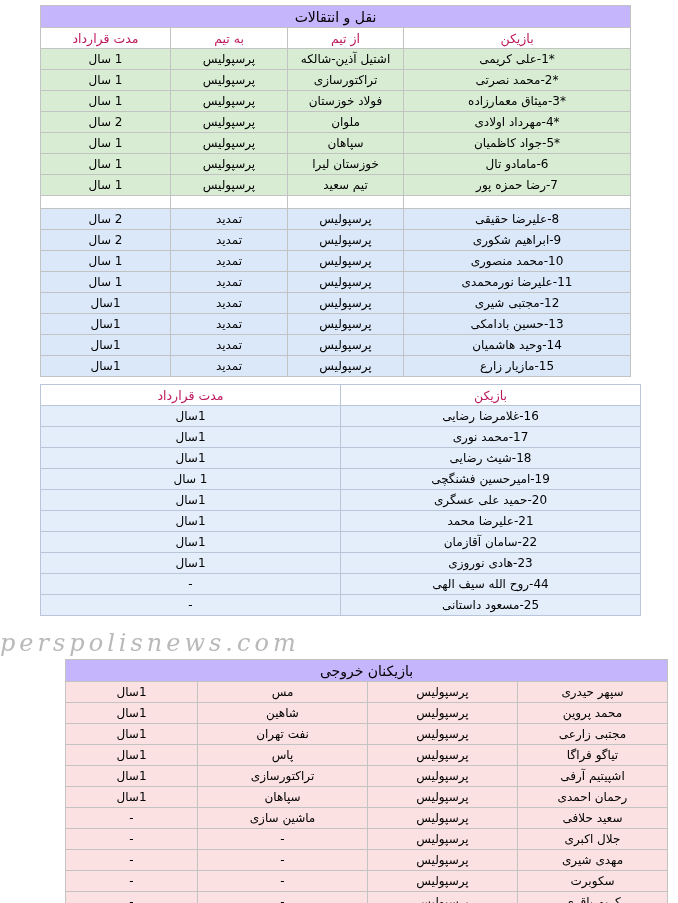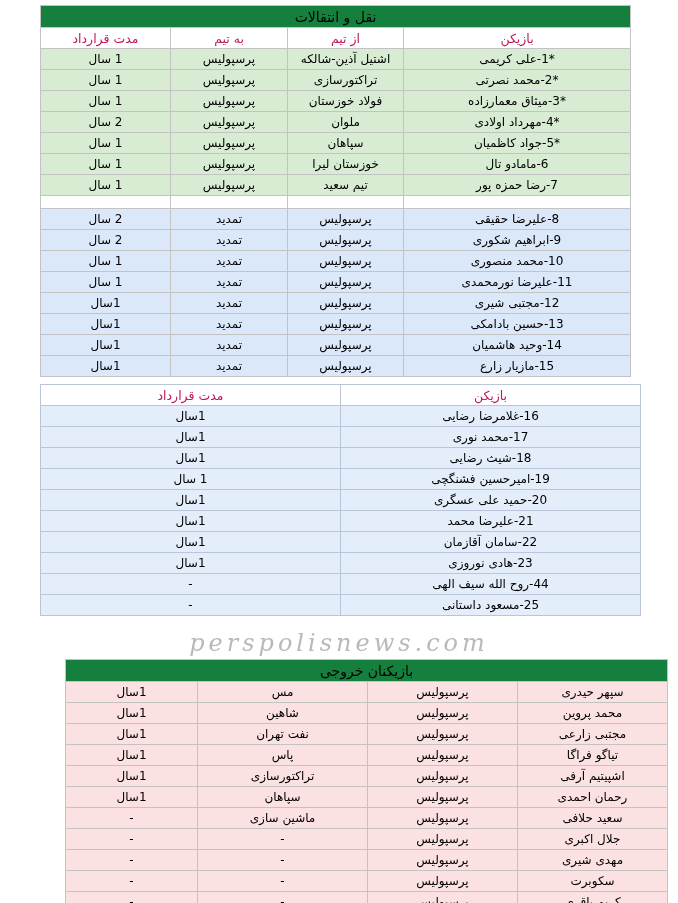--- a/index.html
+++ b/index.html
@@ -1,33 +1,33 @@
 <!DOCTYPE html>
 <html lang="fa"><head>
 <meta charset="utf-8">
 <style>
   html,body{margin:0;padding:0;background:#fff;font-family:"DejaVu Sans",sans-serif;}
   .page{position:relative;width:678px;height:903px;background:#ffffff;overflow:hidden;}
   table{border-collapse:collapse;table-layout:fixed;direction:rtl;border:1px solid #8f8f8f;}
   td{border:1px solid #c3c3c3;text-align:center;vertical-align:middle;
      font-size:12px;color:#000;padding:0 2px;overflow:hidden;white-space:nowrap;height:20px;}
-  td.title-cell{font-size:14px;height:21px;background:#15803d;}
+  td.title-cell{font-size:14px;height:21px;background:#c4b5fd;}
   td.hdr-cell{color:#be185d;font-size:12.5px;height:20px;background:#fff;}
   td.spacer-cell{height:12px;background:#fff;}
   .t1{position:absolute;top:5px;left:40px;width:590px;}
   .t2{position:absolute;top:384px;left:40px;width:600px;}
   .t3{position:absolute;top:659px;left:65px;width:602px;}
   .t2 td{border-color:#b9c6da;}
   .t2{border:1px solid #9aa7b8;}
   tbody.green td{background:#d8ecd3;}
   tbody.blue td{background:#dbe8f9;}
   tbody.lightblue td{background:#e4eefb;}
   tbody.pink td{background:#fbe1e2;}
   .t2 td.title-cell,.t2 td.hdr-cell{background:#fff;}
-  .watermark{position:absolute;top:629px;left:0;width:678px;text-align:center;
+  .watermark{position:absolute;top:629px;left:0;width:678px;
      font-family:"DejaVu Serif",serif;font-style:italic;font-size:24px;
      letter-spacing:4px;color:#b9b9b9;z-index:2;pointer-events:none;}
 </style>
 </head>
 <body>
 
 <div class="page">
 
   <table class="t1">
     <colgroup>

